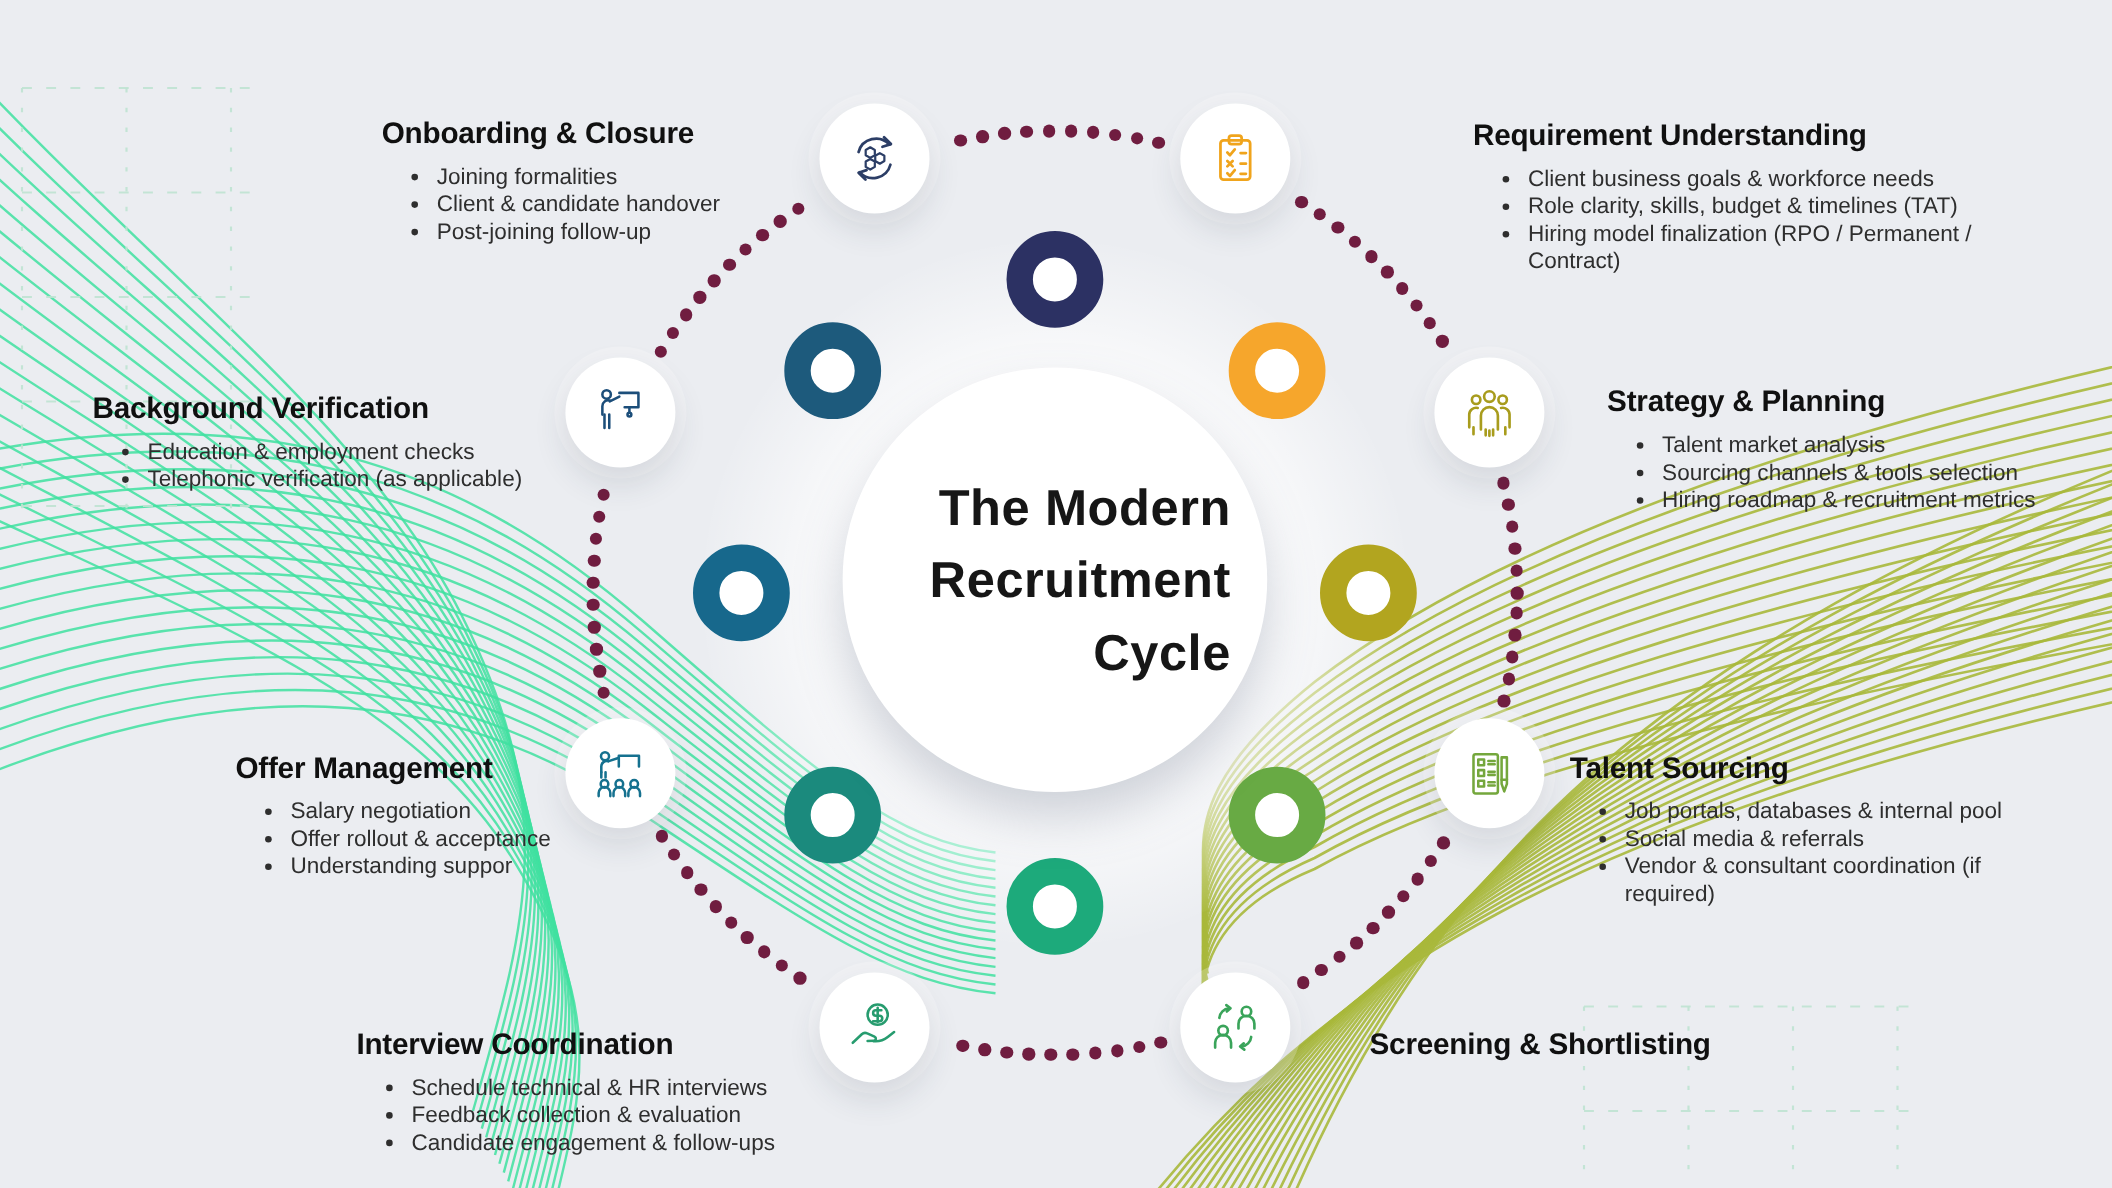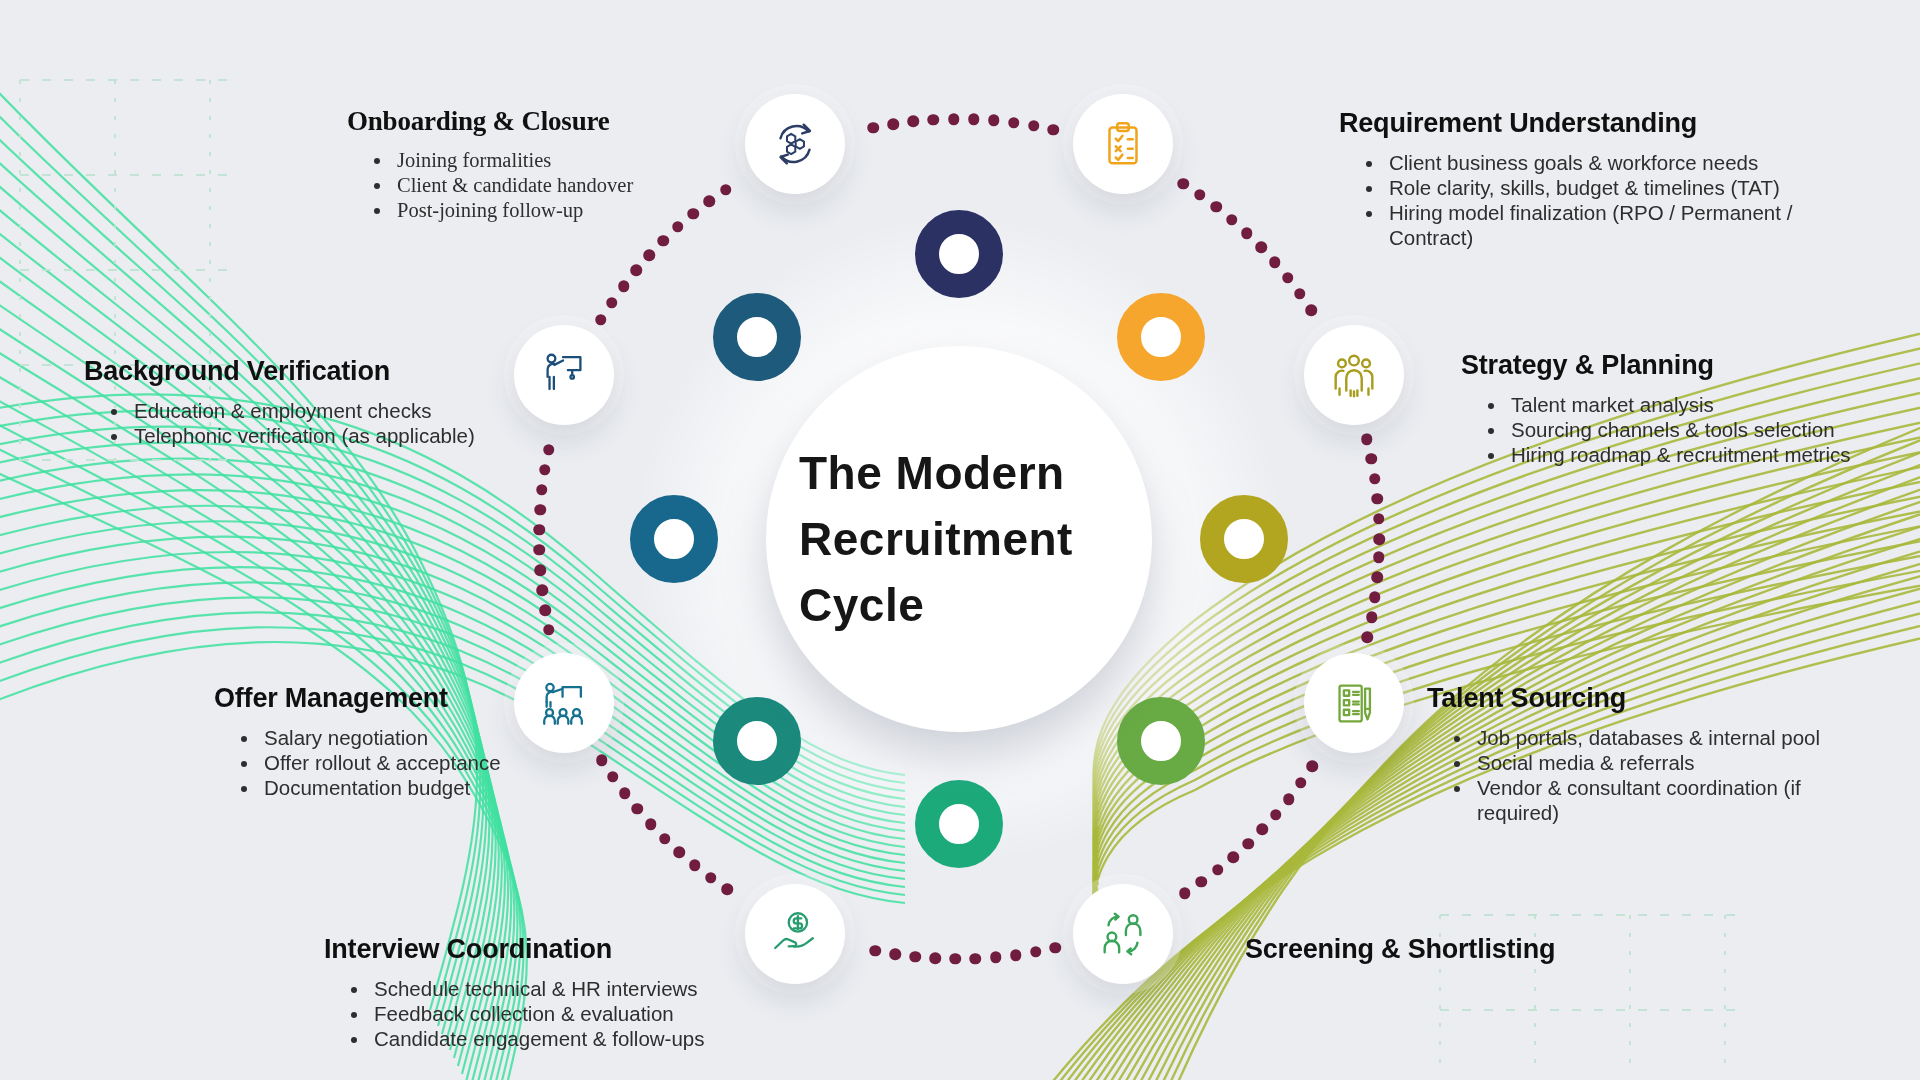--- a/index.html
+++ b/index.html
@@ -26,44 +26,44 @@
   }
   .badge{
     position:absolute;z-index:4;width:100px;height:100px;border-radius:50%;
     background:#fff;transform:translate(-50%,-50%);
     box-shadow:0 14px 30px rgba(45,55,80,.14), 0 0 0 10px rgba(255,255,255,.25);
     display:flex;align-items:center;justify-content:center;
   }
   .badge svg{width:54px;height:54px;display:block;}
   .badge svg *{fill:none;stroke:currentColor;stroke-linecap:round;stroke-linejoin:round;}
   .center-circle{
-    position:absolute;z-index:5;left:766px;top:346px;width:386px;height:386px;border-radius:50%;
+    position:absolute;z-index:5;left:766px;top:334px;width:386px;height:386px;border-radius:50%;
     background:#fff;box-shadow:0 24px 45px rgba(90,100,125,.28);
-    display:flex;align-items:center;justify-content:center;text-align:left;
+    display:flex;align-items:center;justify-content:center;text-align:right;
   }
   .center-title{
     width:320px;font-size:46px;line-height:66px;font-weight:700;color:#161616;letter-spacing:.5px;
   }
   .sec{position:absolute;z-index:6;}
   .sec h3{
     margin:0 0 11px 0;font-size:27px;font-weight:700;color:#101010;letter-spacing:-.2px;
   }
   .sec ul{
     margin:0;padding:0 0 0 46px;font-size:20.5px;line-height:25px;color:#2e2e2e;
   }
   .sec li{margin:0;padding-left:4px;}
   .sec-requirement{left:1339px;top:108px;width:480px;}
   .sec-strategy{left:1441px;top:350px;width:420px;margin-left:20px;}
   .sec-strategy ul,.sec-talent ul,.sec-requirement ul{max-width:100%;}
   .sec-talent{left:1427px;top:683px;width:420px;}
   .sec-screening{left:1245px;top:934px;width:470px;}
   .sec-interview{left:324px;top:934px;width:470px;}
   .sec-offer{left:214px;top:683px;width:380px;}
   .sec-bgverify{left:84px;top:356px;width:490px;}
-  .sec-onboarding{left:347px;top:106px;width:430px;font-family:Liberation Serif, serif;}
+  .sec-onboarding{left:347px;top:106px;width:430px;}
 </style>
 </head>
 <body>
 
 <div class="stage">
 
   <svg id="decor" width="1920" height="1080" viewBox="0 0 1920 1080">
       <path d="M-60 30 C 140 250, 330 380, 420 560 S 478 840, 430 1010" stroke="#3fe0a0" stroke-width="2.2" fill="none" opacity="0.85"></path>
       <path d="M-60 56 C 144 270, 333 396, 423 574 S 481 850, 434 1018" stroke="#3fe0a0" stroke-width="2.2" fill="none" opacity="0.85"></path>
       <path d="M-60 82 C 148 290, 336 412, 426 588 S 484 860, 438 1026" stroke="#3fe0a0" stroke-width="2.2" fill="none" opacity="0.85"></path>
@@ -389,21 +389,21 @@
         <li>Feedback collection &amp; evaluation</li>
         <li>Candidate engagement &amp; follow-ups</li>
       </ul>
   </section>
 
   <section class="sec sec-offer">
     <h3>Offer Management</h3>
     <ul>
         <li>Salary negotiation</li>
         <li>Offer rollout &amp; acceptance</li>
-        <li>Documentation budget</li>
+        <li>Understanding suppor</li>
       </ul>
   </section>
 
   <section class="sec sec-bgverify">
     <h3>Background Verification</h3>
     <ul>
         <li>Education &amp; employment checks</li>
         <li>Telephonic verification (as applicable)</li>
       </ul>
   </section>

